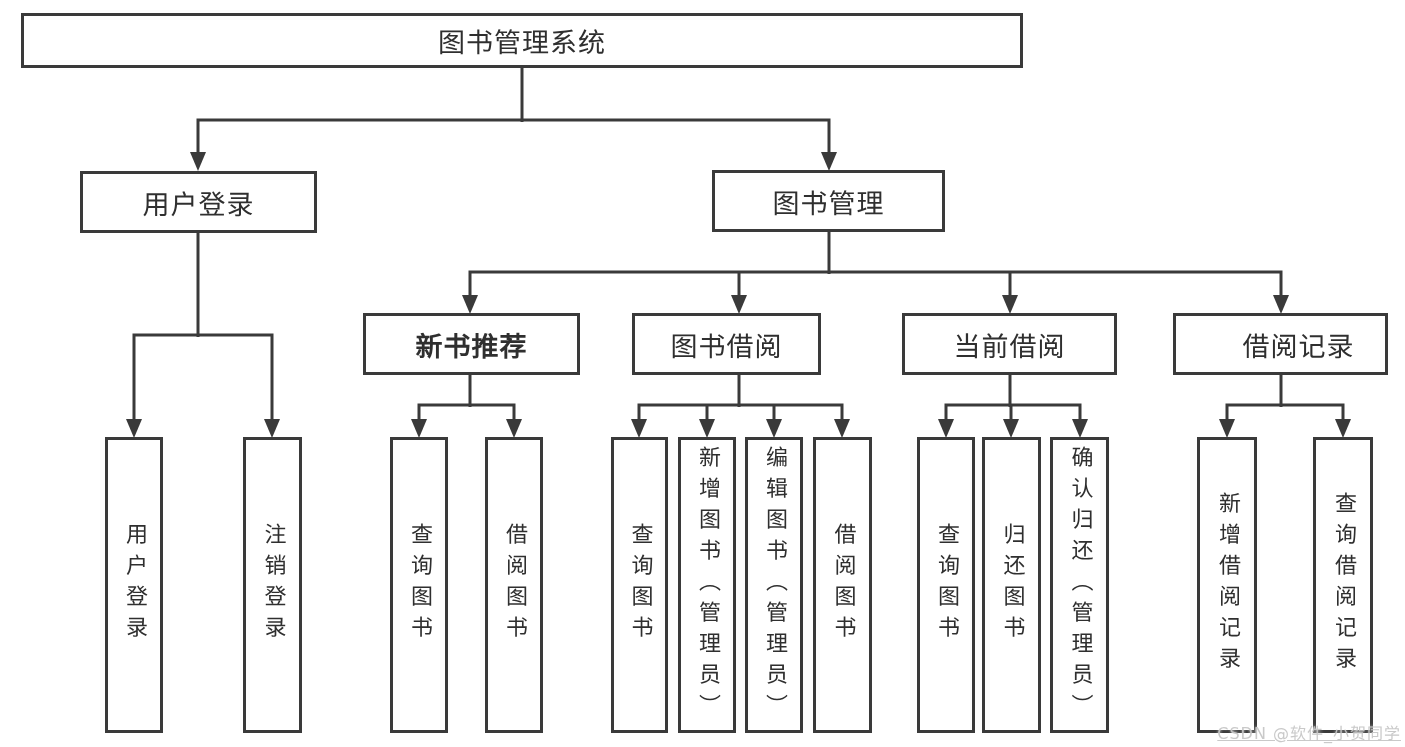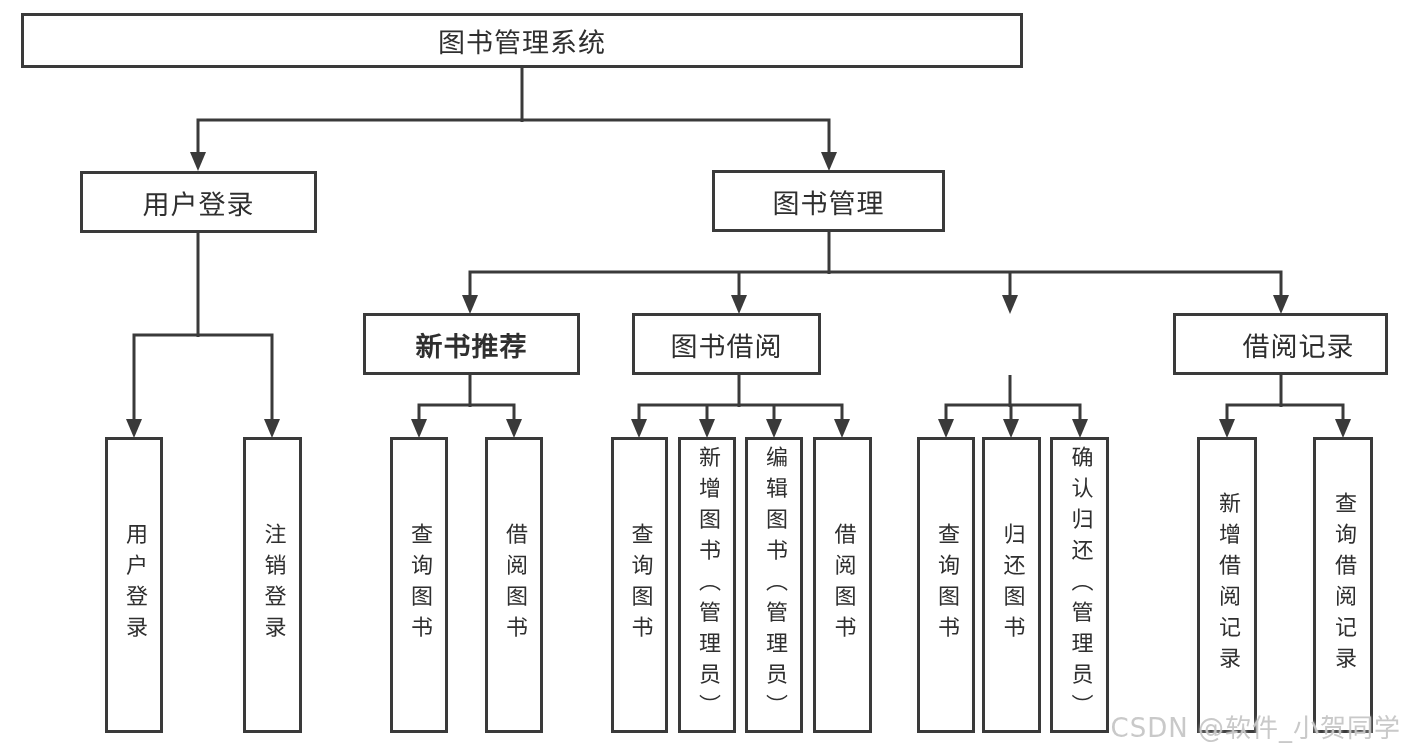--- a/index.html
+++ b/index.html
@@ -43,26 +43,27 @@
     text-orientation: mixed;
     font-size: 22px;
     line-height: 1;
     letter-spacing: 9px;
     color: #2f2f2f;
   }
   .watermark {
     position: absolute;
     right: 4px;
     bottom: 3px;
-    font-size: 26px;
+    font-size: 16px;
     color: rgba(198,198,198,0.95);
     text-shadow: 0 0 3px rgba(255,255,255,0.85);
     z-index: 3;
     white-space: nowrap;
     letter-spacing: 1px;
+    text-decoration: underline;
   }
 </style>
 </head>
 <body>
 
 <div id="stage">
 
   <svg id="connectors" viewBox="0 0 1405 747" xmlns="http://www.w3.org/2000/svg">
     <g stroke="#3a3a3a" stroke-width="3" fill="none">
 
@@ -115,20 +116,21 @@
     </g>
   </svg>
 
   <div class="node hnode" style="left:21px; top:13px; width:1002px; height:55px;">图书管理系统</div>
 
   <div class="node hnode" style="left:80px; top:171px; width:237px; height:62px;">用户登录</div>
   <div class="node hnode" style="left:712px; top:170px; width:233px; height:62px;">图书管理</div>
 
   <div class="node hnode" style="left:363px; top:313px; width:217px; height:62px;font-weight:bold;">新书推荐</div>
   <div class="node hnode" style="left:632px; top:313px; width:189px; height:62px;">图书借阅</div>
+  <div class="node hnode" style="left:902px; top:313px; width:215px; height:62px;">当前借阅</div>
   <div class="node hnode" style="left:1173px; top:313px; width:215px; height:62px;padding-left:36px;">借阅记录</div>
 
   <div class="node vnode" style="left:105px; top:437px; width:58px; height:296px;">
     <span class="vtext">用户登录</span>
   </div>
   <div class="node vnode" style="left:243px; top:437px; width:59px; height:296px;">
     <span class="vtext">注销登录</span>
   </div>
 
   <div class="node vnode" style="left:390px; top:437px; width:58px; height:296px;">

